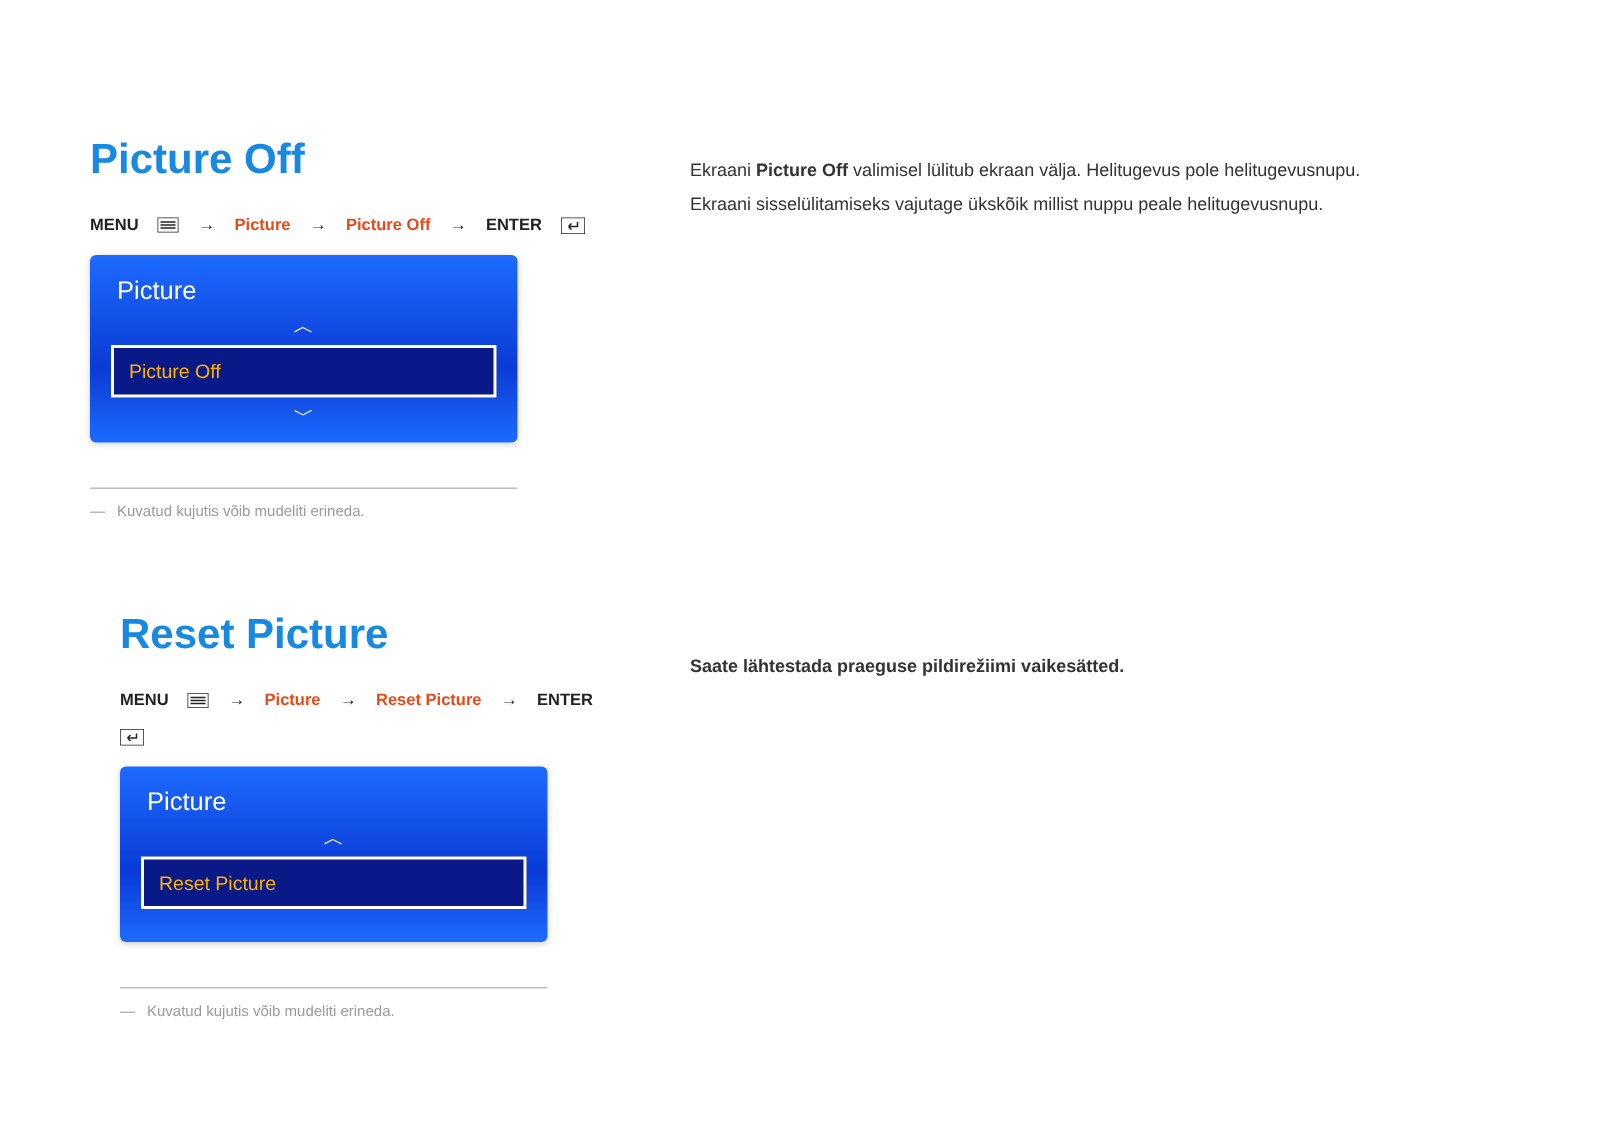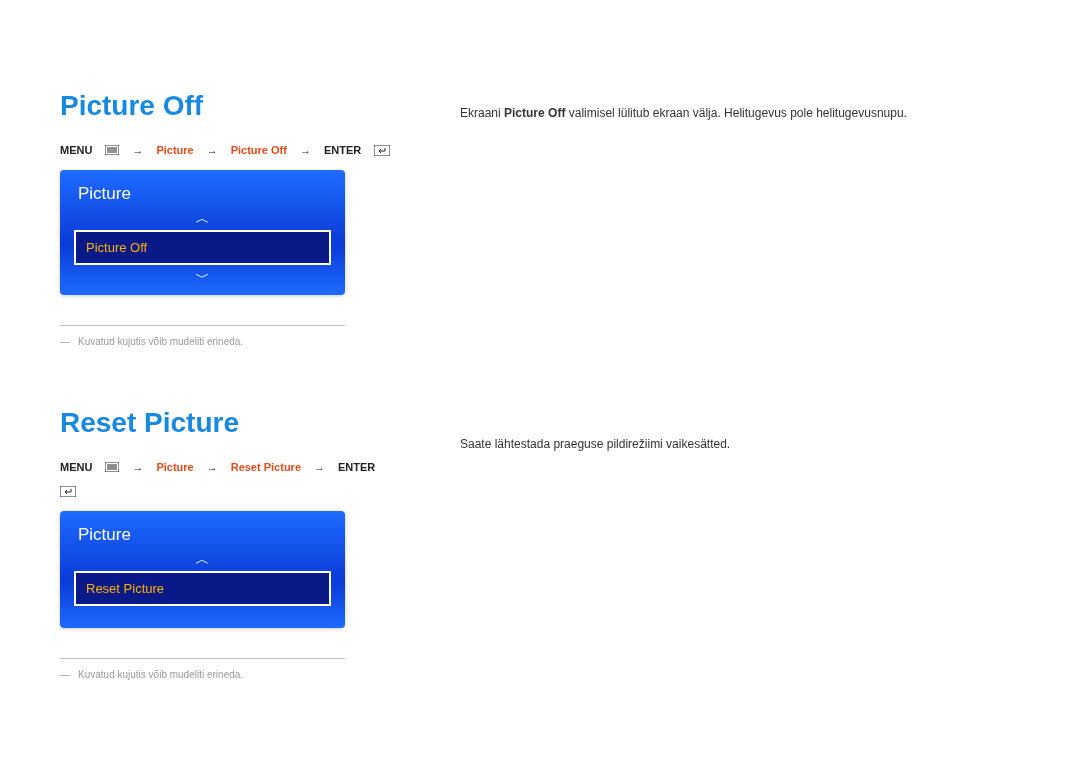--- a/index.html
+++ b/index.html
@@ -92,26 +92,26 @@
   }
   .footnote .dash { color: #9b9b9b; }
 
   .body-text {
     font-size: 12px;
     color: #333;
     line-height: 1.9;
   }
   .body-text .bold-inline { font-weight: bold; color: #333; }
 
-  .section2-right { margin-top: 14px; }
+  .section2-right { margin-top: 14px; font-weight: bold; }
 
   
   #s1-left { grid-row: 1; }
   #s1-right { grid-row: 1; }
-  #s2-left { grid-row: 2; }
+  #s2-left { grid-row: 2; margin-left: 20px; }
   #s2-right { grid-row: 2; }
 </style>
 </head>
 <body>
 
 <div class="left-col section" id="s1-left">
   <div class="heading">Picture Off</div>
 
   <div class="breadcrumb">
     <span>MENU</span>
@@ -147,20 +147,21 @@
   <hr class="divider">
   <div class="footnote">
     <span class="dash">―</span>
     <span>Kuvatud kujutis võib mudeliti erineda.</span>
   </div>
 </div>
 
 <div class="right-col" id="s1-right">
   <div class="body-text">
     <span>Ekraani </span><span class="bold-inline">Picture Off</span><span> valimisel lülitub ekraan välja. Helitugevus pole helitugevusnupu.</span><br>
+    <span>Ekraani sisselülitamiseks vajutage ükskõik millist nuppu peale helitugevusnupu.</span>
   </div>
 </div>
 
 <div class="left-col section" id="s2-left">
   <div class="heading">Reset Picture</div>
 
   <div class="breadcrumb">
     <span>MENU</span>
     <span class="menu-icon">
       <svg width="14" height="10" viewBox="0 0 14 10">

